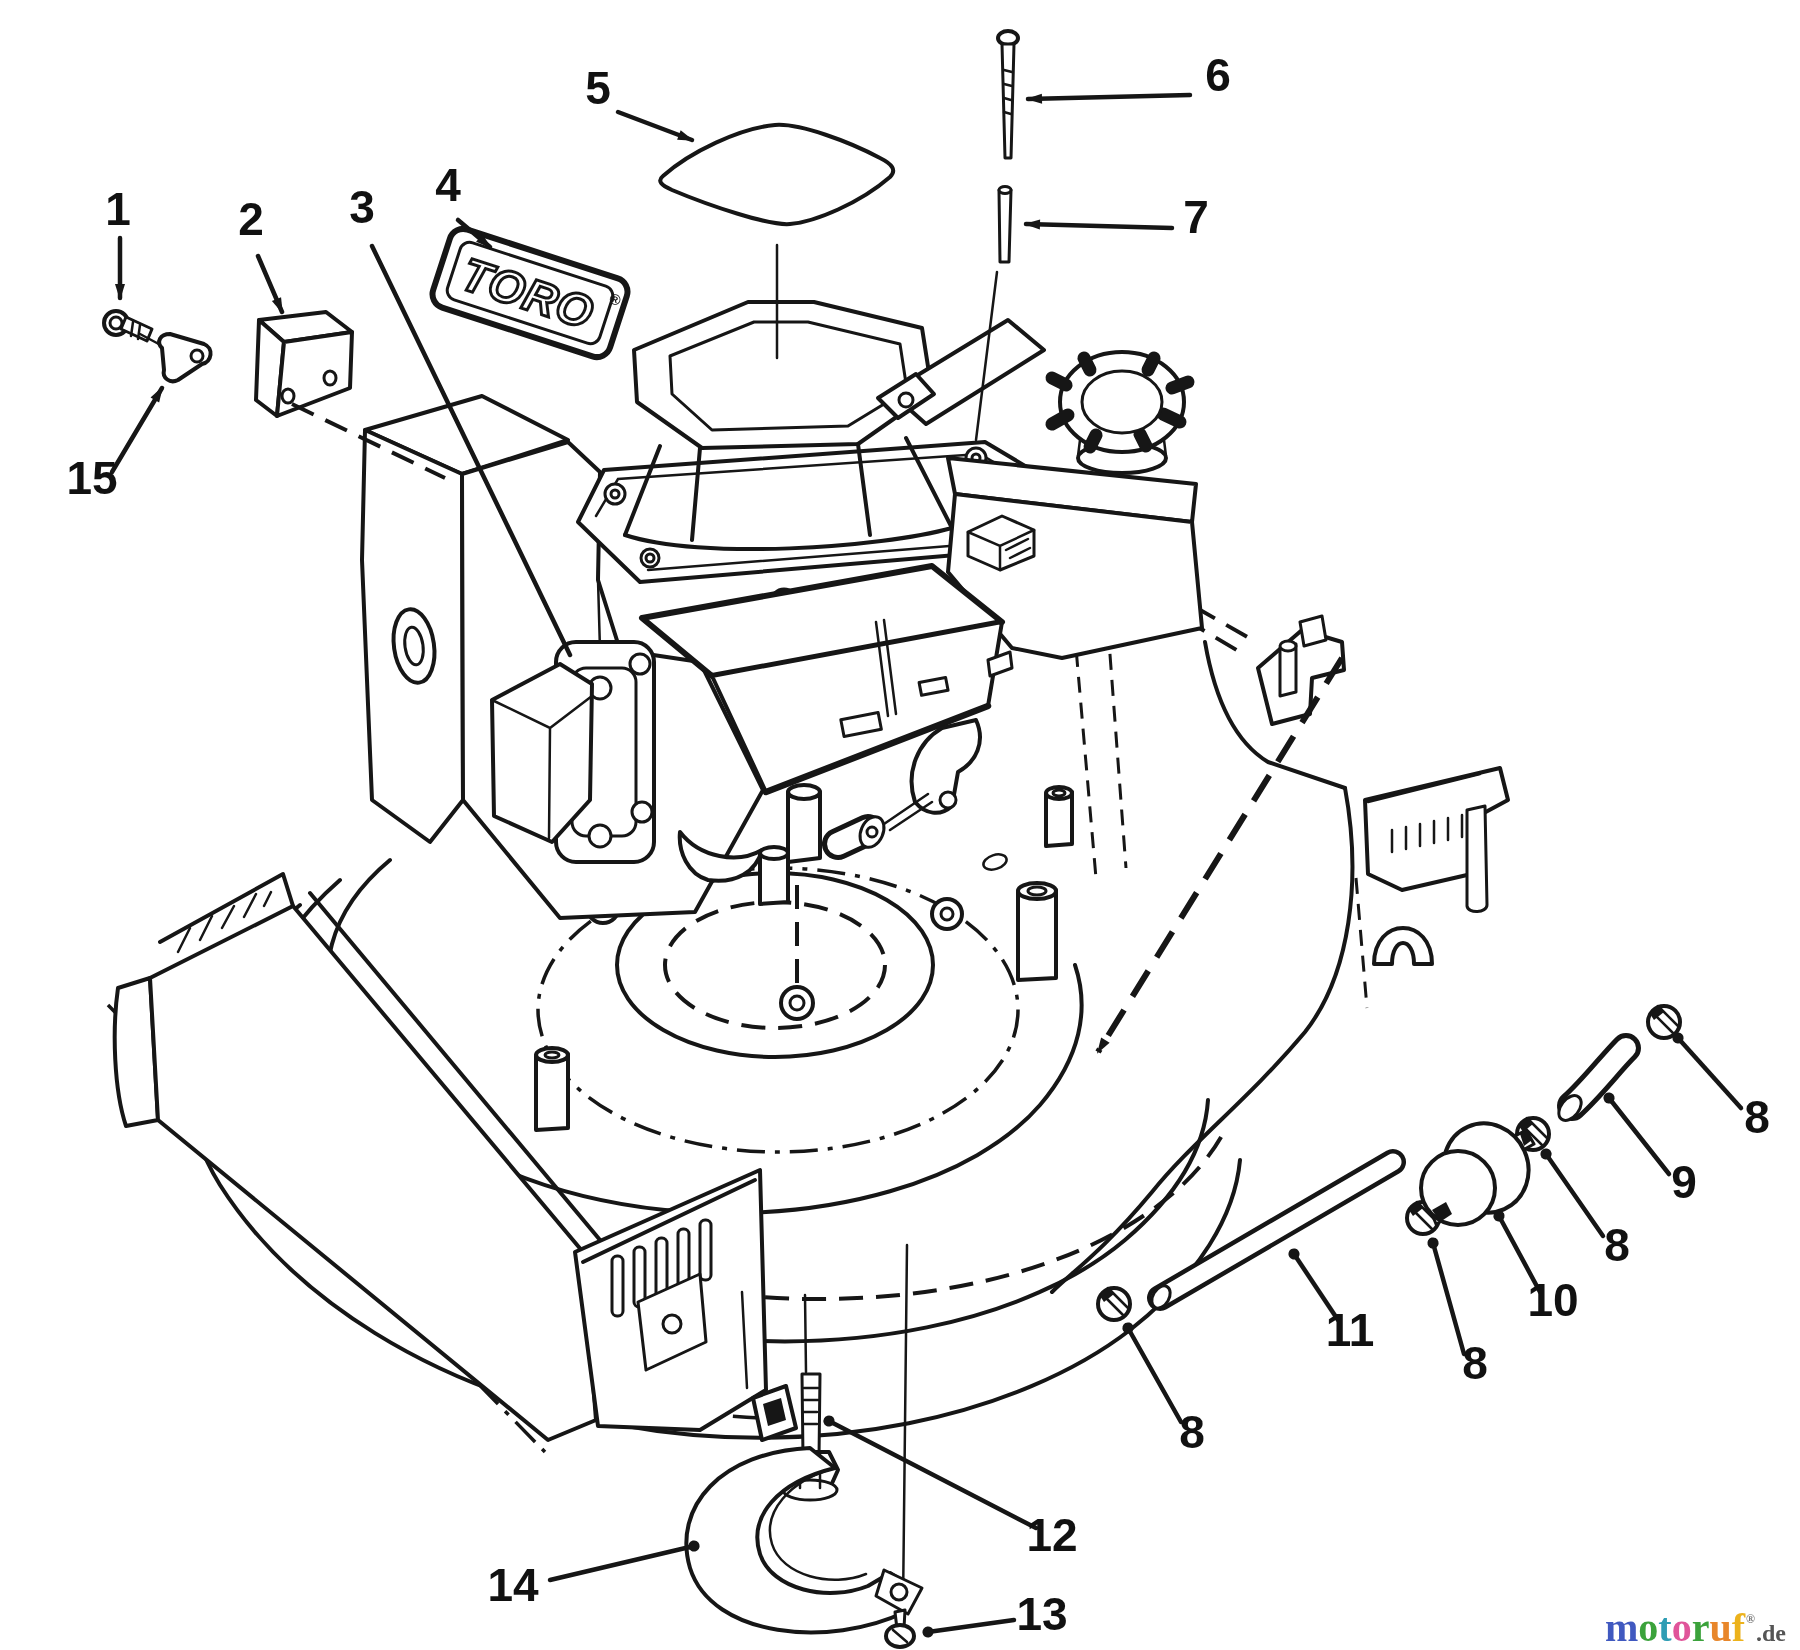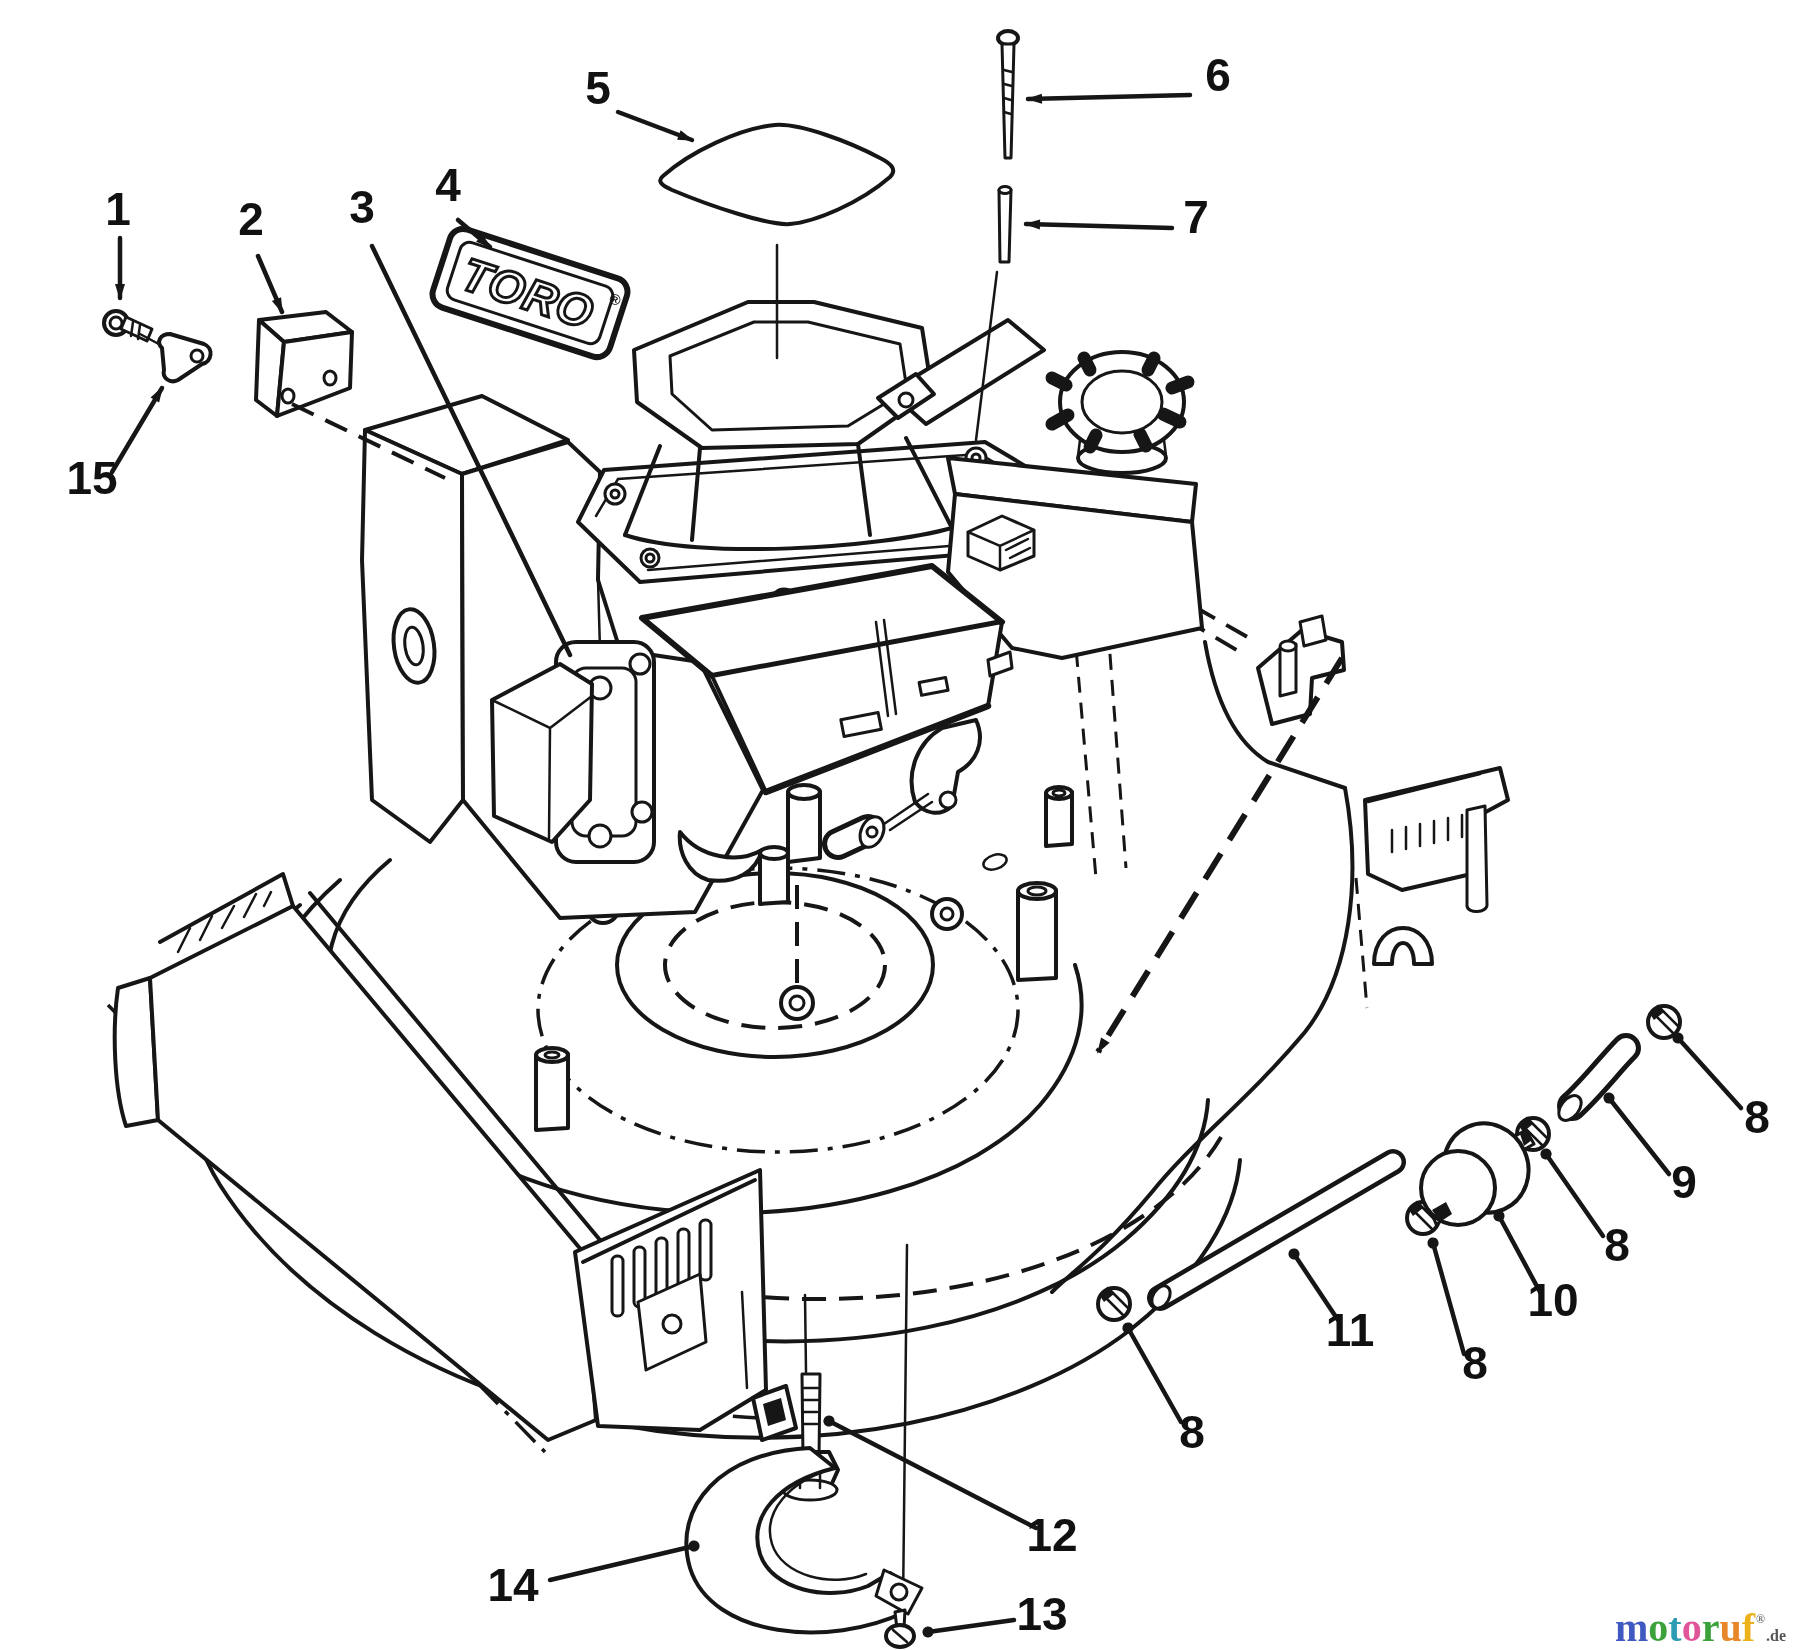--- a/index.html
+++ b/index.html
@@ -24,21 +24,21 @@
        font-size:46px;fill:#111;text-anchor:middle;}
   text.brand{font-family:"Liberation Sans",sans-serif;font-weight:900;font-style:italic;
        font-size:46px;fill:#fff;stroke:#161616;stroke-width:3;text-anchor:middle;letter-spacing:1px;}
   text.brandmark{font-family:"Liberation Sans",sans-serif;font-weight:bold;font-size:15px;
        fill:#161616;text-anchor:middle;}
   
   .watermark{position:absolute;right:14px;bottom:2px;display:flex;align-items:baseline;
        font-family:"Liberation Serif", serif;font-weight:bold;line-height:1;}
   .watermark .wl{font-size:40px;}
   .watermark .wmark{font-size:12px;margin-left:1px;transform:translateY(-18px);color:#777;}
-  .watermark .wtld{font-size:16px;margin-left:1px;}
+  .watermark .wtld{font-size:24px;margin-left:1px;}
 </style>
 </head>
 <body>
 
 <div class="stage">
 <svg viewBox="0 0 1800 1650" width="1800" height="1650">
   <defs>
     <marker id="arrow" markerWidth="18" markerHeight="12" refX="15" refY="6" orient="auto" markerUnits="userSpaceOnUse">
       <path d="M1,1 L17,6 L1,11 Z" fill="#161616"></path>
     </marker>

